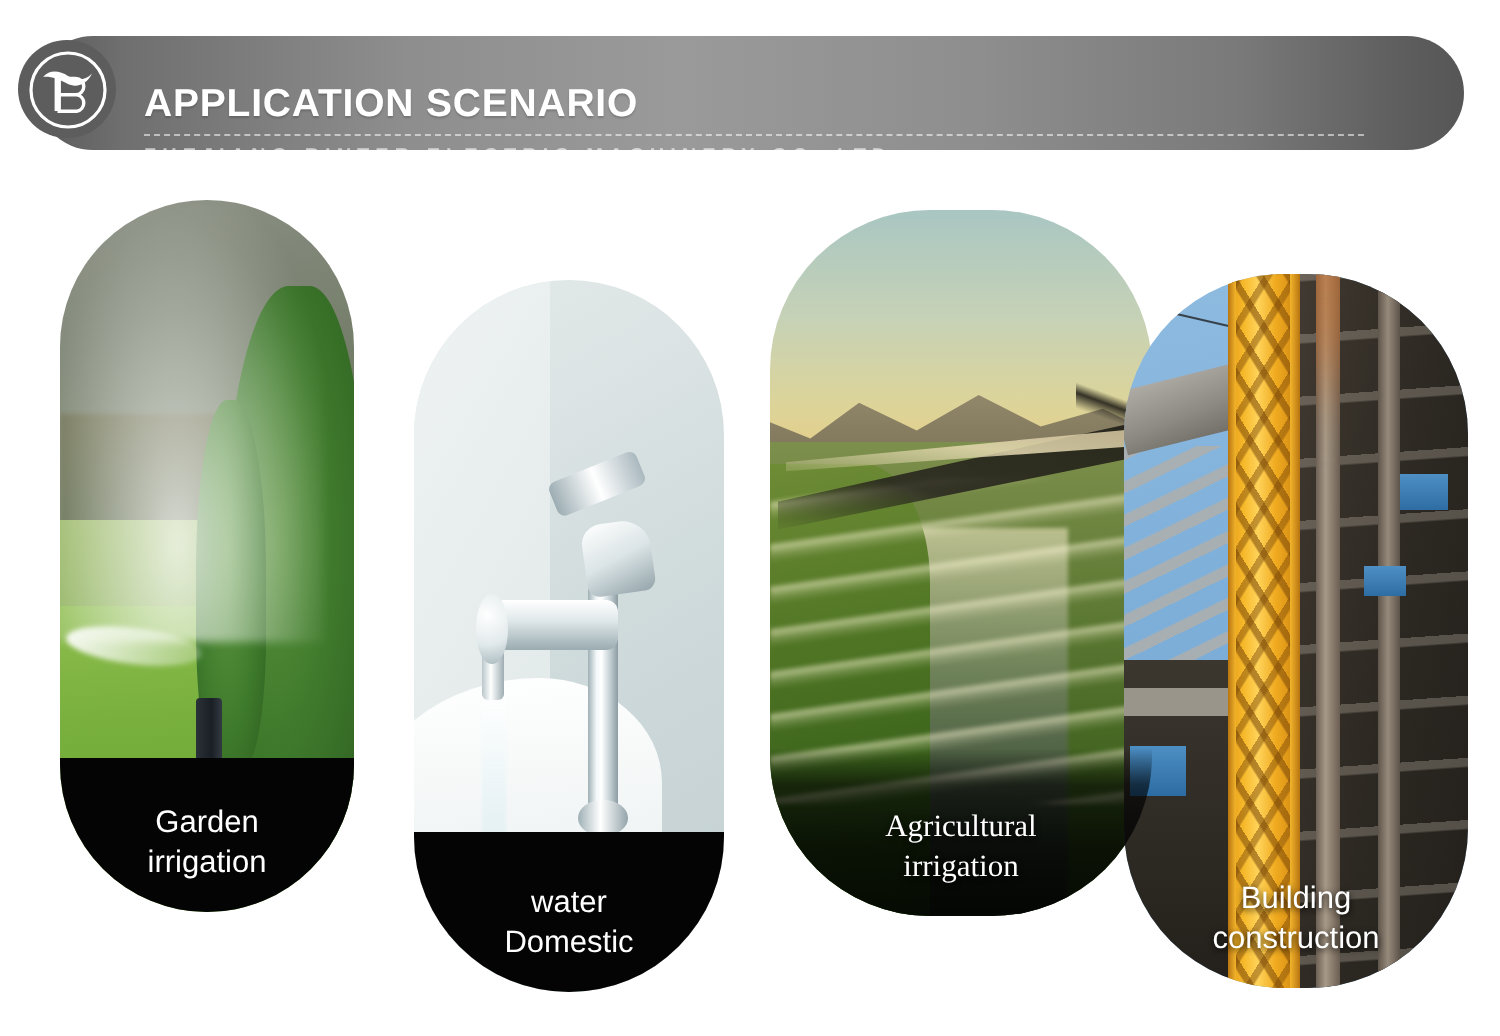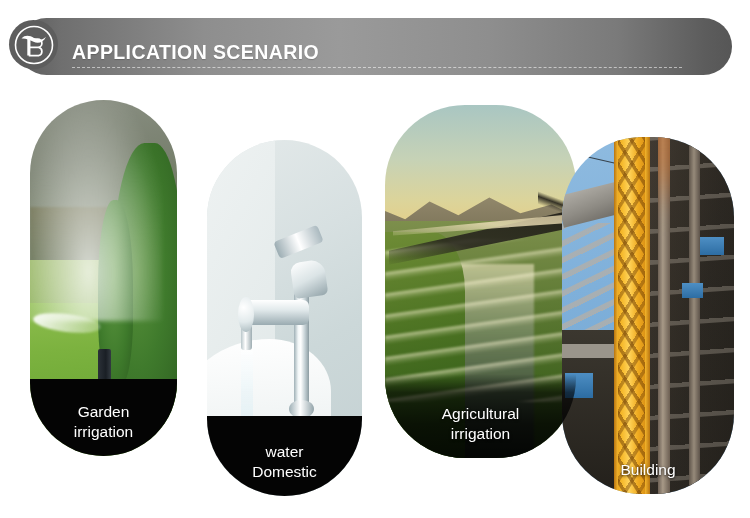--- a/index.html
+++ b/index.html
@@ -283,20 +283,21 @@
                C29.5 17.5, 24 19.2, 19.5 16.8 C15 14.4, 11 13, 7.5 13.5 Z" fill="#ffffff"></path>
       <rect x="13.3" y="13.0" width="1.7" height="17.5" fill="#ffffff"></rect>
       <path d="M15.6 14.2 h8.2 a4.1 4.1 0 0 1 0 8.2 h-8.2 z
                M15.6 22.4 h9.0 a4.2 4.2 0 0 1 0 8.2 h-9.0 z" fill="none" stroke="#ffffff" stroke-width="1.7"></path>
     </svg>
   </div>
 
   <div id="header-texts">
     <div id="header-title">APPLICATION SCENARIO</div>
     <div id="header-divider"></div>
+    <div id="header-subtitle">ZHEJIANG BINTER ELECTRIC MACHINERY CO .LTD</div>
   </div>
 </div>
 
 <div class="card" style="left:30px; top:100px; width:147px; height:356px;">
   <div class="card-art">
     <div class="g-sky"></div>
     <div class="g-trees"></div>
     <div class="g-lawn-far"></div>
     <div class="g-lawn"></div>
     <div class="g-hedge"></div>
@@ -328,21 +329,21 @@
     <div class="f-cap"></div>
     <div class="f-lever"></div>
   </div>
   <div class="shade-solid" style="height:80px;"></div>
   <div class="card-label">
     <div>water</div>
     <div>Domestic</div>
   </div>
 </div>
 
-<div class="card" style="left:385px; top:105px; width:191px; height:353px;">
+<div class="card" style="left:385px; top:105px; width:191px; height:353px;font-family:Liberation Serif, serif;">
   <div class="card-art">
     <div class="a-sky"></div>
     <div class="a-mtn"></div>
     <div class="a-field"></div>
     <div class="a-water"></div>
     <div class="a-crop"></div>
     <div class="a-sprays"></div>
     <div class="a-boom"></div>
     <div class="a-pipe"></div>
     <div class="a-tower"></div>
@@ -369,14 +370,15 @@
     <div class="c-lowleft"></div>
     <div class="c-lowbar"></div>
     <div class="c-blue3"></div>
     <div class="c-mast"></div>
     <div class="c-lattice"></div>
     <div class="c-mastedgeL"></div>
     <div class="c-mastedgeR"></div>
   </div>
   <div class="card-label with-shade">
     <div>Building</div>
+    <div>construction</div>
   </div>
 </div>
 
 </body></html>

